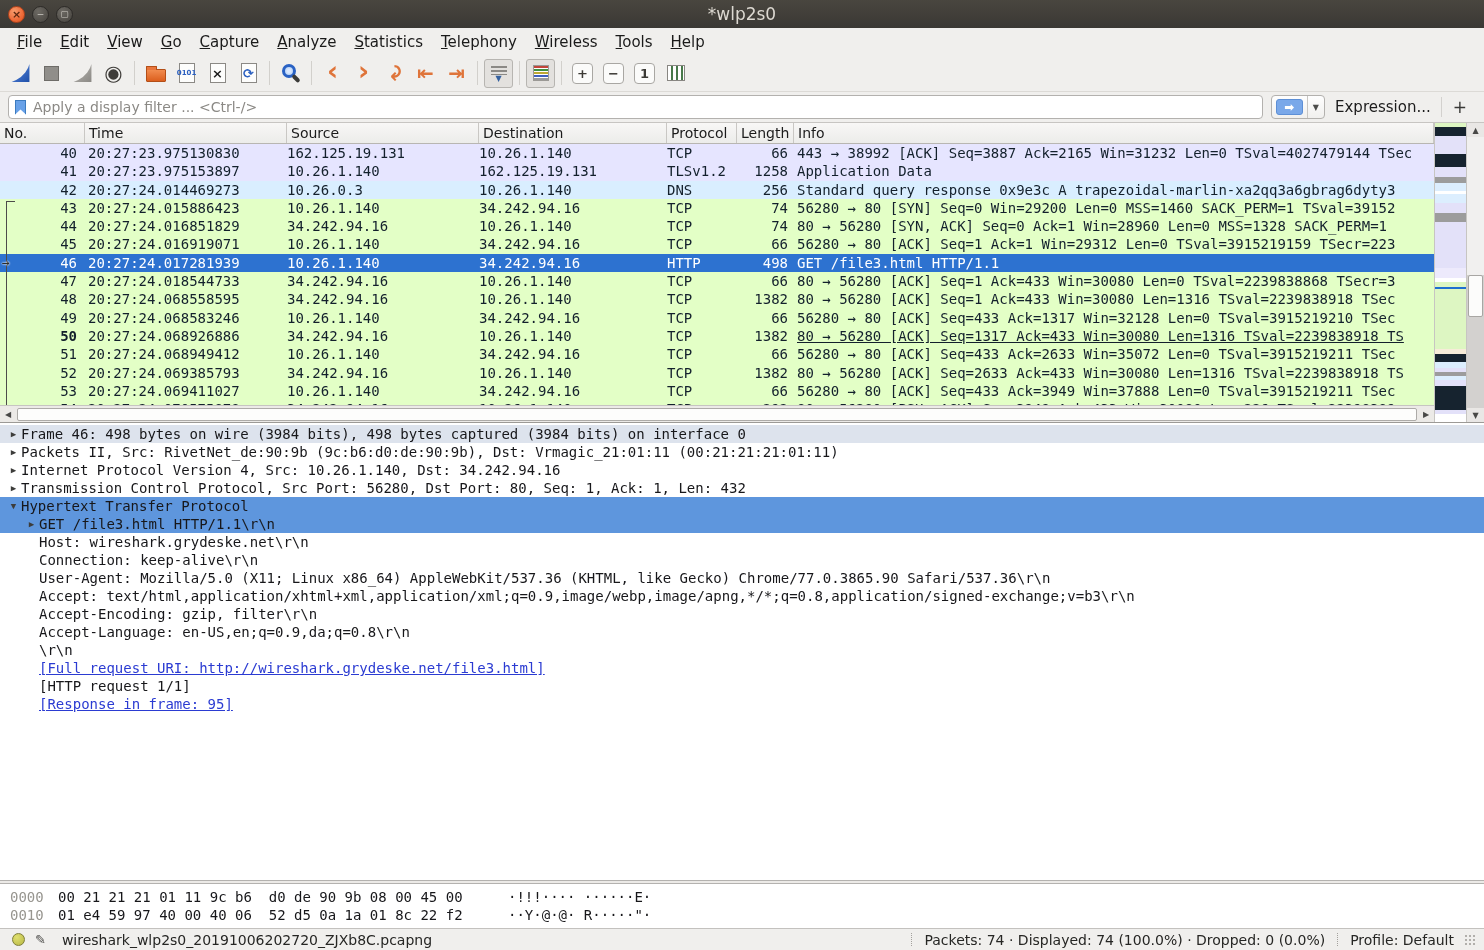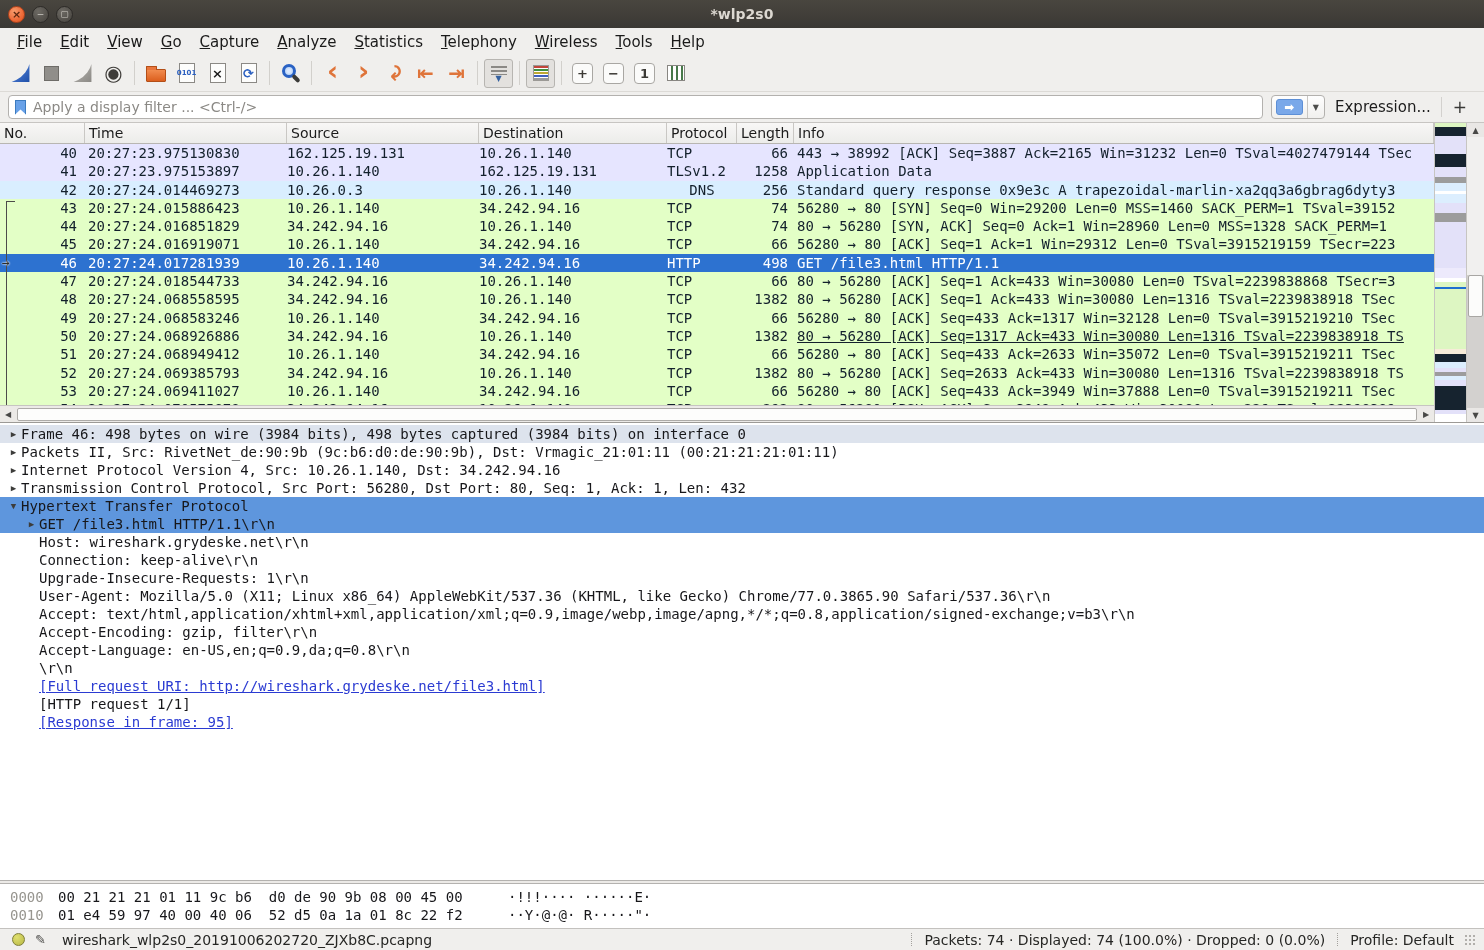--- a/index.html
+++ b/index.html
@@ -9,21 +9,21 @@
     font-family:"DejaVu Sans","Liberation Sans",sans-serif;
     background:#f0efed; position:relative;
   }
 
   
   .titlebar { height:28px; background:linear-gradient(#49463f,#3a3834); display:flex; align-items:center; position:relative; }
   .tb-buttons { display:flex; gap:7px; padding-left:8px; z-index:2; }
   .tb-btn { width:17px; height:17px; border-radius:50%; display:flex; align-items:center; justify-content:center; font-size:11px; line-height:1; cursor:default; }
   .tb-btn.close { background:radial-gradient(circle at 35% 30%,#f79c6d,#ee6a38 60%,#d75420); color:#5d2710; border:1px solid #b5431b; font-weight:bold; }
   .tb-btn.dark { background:radial-gradient(circle at 35% 30%,#6d6a64,#45423d); color:#cfccc5; border:1px solid #2d2b28; font-size:9px; }
-  .tb-title { position:absolute; left:0; right:0; text-align:center; color:#dcd8d1; font-size:14px; font-weight:bold; }
+  .tb-title { position:absolute; left:0; right:0; text-align:center; color:#dcd8d1; font-size:17px; font-weight:normal; }
 
   
   .menubar { height:27px; display:flex; align-items:center; padding-left:8px; font-size:15px; color:#1a1a1a; background:#f0efed; }
   .menu-item { padding:2px 9px; white-space:nowrap; }
   .menu-item u { text-decoration:underline; }
 
   
   .toolbar { height:37px; display:flex; align-items:center; padding-left:6px; gap:2px; background:#f0efed; border-bottom:1px solid #dcdad6; }
   .tb-sep { width:1px; height:24px; background:#d2d0cc; margin:0 4px; flex-shrink:0; }
   .tb-ic { width:29px; height:29px; display:flex; align-items:center; justify-content:center; border-radius:3px; position:relative; flex-shrink:0; }
@@ -251,21 +251,21 @@
           <span class="pl-c" style="width: 188px;">162.125.19.131</span>
           <span class="pl-c" style="width: 70px;">TLSv1.2</span>
           <span class="pl-c" style="width: 57px; text-align: right; padding-right: 6px;">1258</span>
           <span class="pl-c" style="flex: 1 1 0%; padding-left: 3px;">Application Data</span>
         </div>
         <div class="pl-row c-dns">
           <span class="pl-c" style="width: 85px; text-align: right; padding-right: 8px;">42</span>
           <span class="pl-c" style="width: 202px; padding-left: 3px;">20:27:24.014469273</span>
           <span class="pl-c" style="width: 192px;">10.26.0.3</span>
           <span class="pl-c" style="width: 188px;">10.26.1.140</span>
-          <span class="pl-c" style="width: 70px; text-align: center;">DNS</span>
+          <span class="pl-c" style="width: 70px;">DNS</span>
           <span class="pl-c" style="width: 57px; text-align: right; padding-right: 6px;">256</span>
           <span class="pl-c" style="flex: 1 1 0%; padding-left: 3px;">Standard query response 0x9e3c A trapezoidal-marlin-xa2qq3a6gbrag6dyty3</span>
         </div>
         <div class="pl-row c-http">
           <span class="pl-c" style="width: 85px; text-align: right; padding-right: 8px;">43</span>
           <span class="pl-c" style="width: 202px; padding-left: 3px;">20:27:24.015886423</span>
           <span class="pl-c" style="width: 192px;">10.26.1.140</span>
           <span class="pl-c" style="width: 188px;">34.242.94.16</span>
           <span class="pl-c" style="width: 70px;">TCP</span>
           <span class="pl-c" style="width: 57px; text-align: right; padding-right: 6px;">74</span>
@@ -319,21 +319,21 @@
         <div class="pl-row c-http">
           <span class="pl-c" style="width: 85px; text-align: right; padding-right: 8px;">49</span>
           <span class="pl-c" style="width: 202px; padding-left: 3px;">20:27:24.068583246</span>
           <span class="pl-c" style="width: 192px;">10.26.1.140</span>
           <span class="pl-c" style="width: 188px;">34.242.94.16</span>
           <span class="pl-c" style="width: 70px;">TCP</span>
           <span class="pl-c" style="width: 57px; text-align: right; padding-right: 6px;">66</span>
           <span class="pl-c" style="flex: 1 1 0%; padding-left: 3px;">56280 → 80 [ACK] Seq=433 Ack=1317 Win=32128 Len=0 TSval=3915219210 TSec</span>
         </div>
         <div class="pl-row c-http">
-          <span class="pl-c" style="width: 85px; text-align: right; padding-right: 8px;">50</span>
+          <span class="pl-c" style="width: 85px; text-align: right; padding-right: 8px; font-weight: bold;">50</span>
           <span class="pl-c" style="width: 202px; padding-left: 3px;">20:27:24.068926886</span>
           <span class="pl-c" style="width: 192px;">34.242.94.16</span>
           <span class="pl-c" style="width: 188px;">10.26.1.140</span>
           <span class="pl-c" style="width: 70px;">TCP</span>
           <span class="pl-c" style="width: 57px; text-align: right; padding-right: 6px;">1382</span>
           <span class="pl-c" style="flex: 1 1 0%; padding-left: 3px; text-decoration: underline;">80 → 56280 [ACK] Seq=1317 Ack=433 Win=30080 Len=1316 TSval=2239838918 TS</span>
         </div>
         <div class="pl-row c-http">
           <span class="pl-c" style="width: 85px; text-align: right; padding-right: 8px;">51</span>
           <span class="pl-c" style="width: 202px; padding-left: 3px;">20:27:24.068949412</span>
@@ -420,21 +420,20 @@
 
 <div class="details" id="details">
     <div class="dt-row framebg" style="padding-left: 6px;"><span class="dt-arrow">▶</span><span class="dt-text">Frame 46: 498 bytes on wire (3984 bits), 498 bytes captured (3984 bits) on interface 0</span></div>
     <div class="dt-row" style="padding-left: 6px;"><span class="dt-arrow">▶</span><span class="dt-text">Packets II, Src: RivetNet_de:90:9b (9c:b6:d0:de:90:9b), Dst: Vrmagic_21:01:11 (00:21:21:21:01:11)</span></div>
     <div class="dt-row" style="padding-left: 6px;"><span class="dt-arrow">▶</span><span class="dt-text">Internet Protocol Version 4, Src: 10.26.1.140, Dst: 34.242.94.16</span></div>
     <div class="dt-row" style="padding-left: 6px;"><span class="dt-arrow">▶</span><span class="dt-text">Transmission Control Protocol, Src Port: 56280, Dst Port: 80, Seq: 1, Ack: 1, Len: 432</span></div>
     <div class="dt-row sel" style="padding-left: 6px;"><span class="dt-arrow">▼</span><span class="dt-text">Hypertext Transfer Protocol</span></div>
     <div class="dt-row sel" style="padding-left: 24px;"><span class="dt-arrow">▶</span><span class="dt-text">GET /file3.html HTTP/1.1\r\n</span></div>
     <div class="dt-row" style="padding-left: 24px;"><span class="dt-arrow"></span><span class="dt-text">Host: wireshark.grydeske.net\r\n</span></div>
     <div class="dt-row" style="padding-left: 24px;"><span class="dt-arrow"></span><span class="dt-text">Connection: keep-alive\r\n</span></div>
-    <div class="dt-row" style="padding-left: 24px;"><span class="dt-arrow"></span><span class="dt-text">Upgrade-Insecure-Requests: 1\r\n</span></div>
     <div class="dt-row" style="padding-left: 24px;"><span class="dt-arrow"></span><span class="dt-text">User-Agent: Mozilla/5.0 (X11; Linux x86_64) AppleWebKit/537.36 (KHTML, like Gecko) Chrome/77.0.3865.90 Safari/537.36\r\n</span></div>
     <div class="dt-row" style="padding-left: 24px;"><span class="dt-arrow"></span><span class="dt-text">Accept: text/html,application/xhtml+xml,application/xml;q=0.9,image/webp,image/apng,*/*;q=0.8,application/signed-exchange;v=b3\r\n</span></div>
     <div class="dt-row" style="padding-left: 24px;"><span class="dt-arrow"></span><span class="dt-text">Accept-Encoding: gzip, filter\r\n</span></div>
     <div class="dt-row" style="padding-left: 24px;"><span class="dt-arrow"></span><span class="dt-text">Accept-Language: en-US,en;q=0.9,da;q=0.8\r\n</span></div>
     <div class="dt-row" style="padding-left: 24px;"><span class="dt-arrow"></span><span class="dt-text">\r\n</span></div>
     <div class="dt-row" style="padding-left: 24px;"><span class="dt-arrow"></span><span class="dt-text link">[Full request URI: http://wireshark.grydeske.net/file3.html]</span></div>
     <div class="dt-row" style="padding-left: 24px;"><span class="dt-arrow"></span><span class="dt-text">[HTTP request 1/1]</span></div>
     <div class="dt-row" style="padding-left: 24px;"><span class="dt-arrow"></span><span class="dt-text link">[Response in frame: 95]</span></div>
   </div>
 

